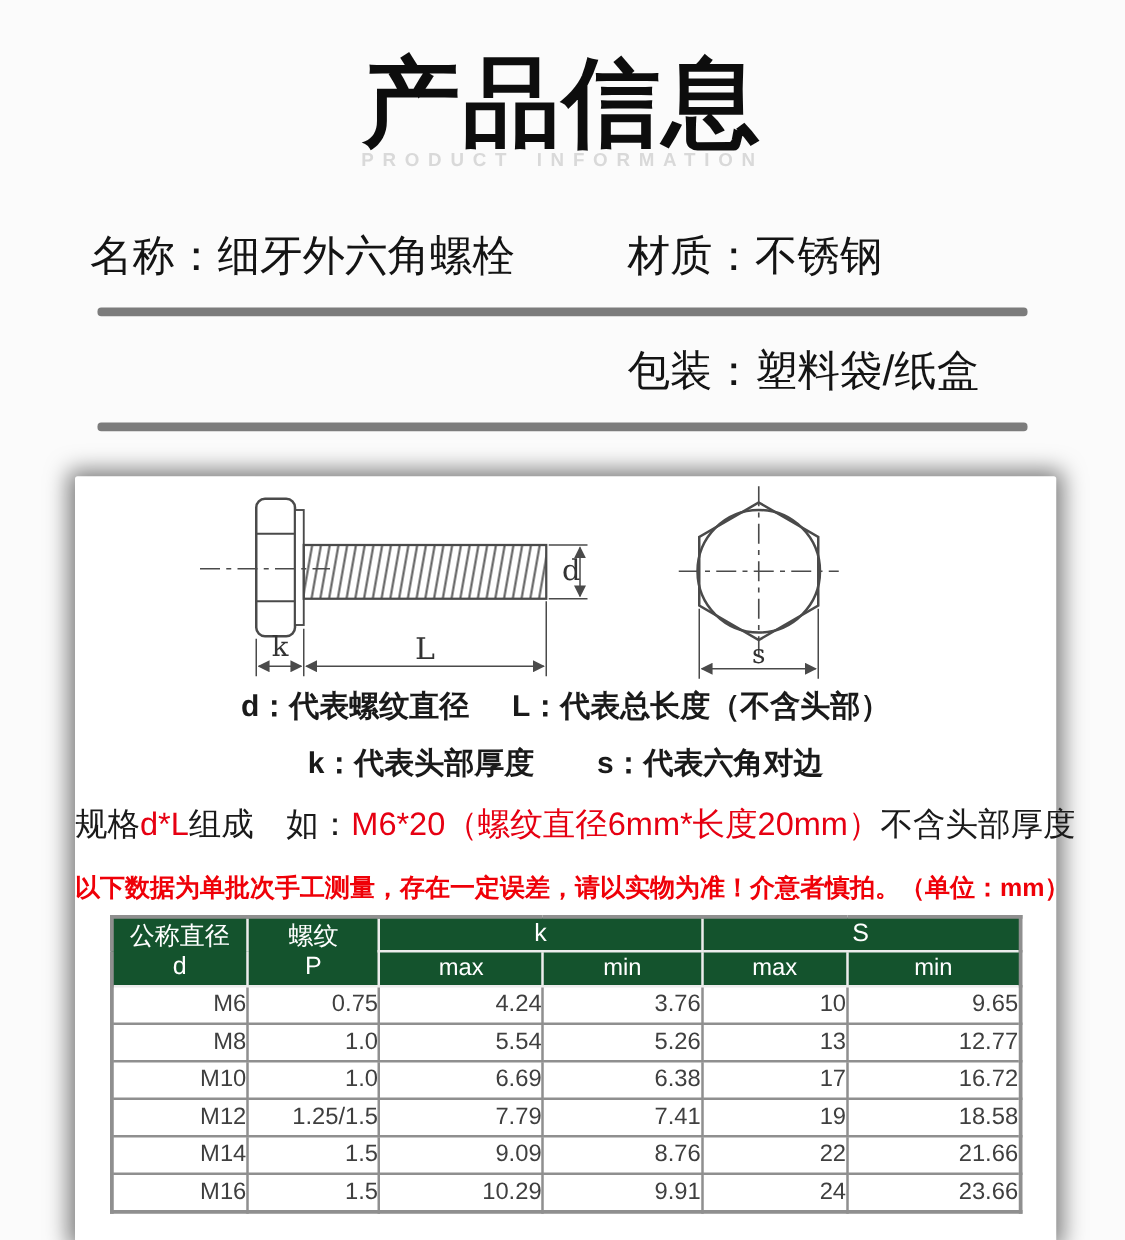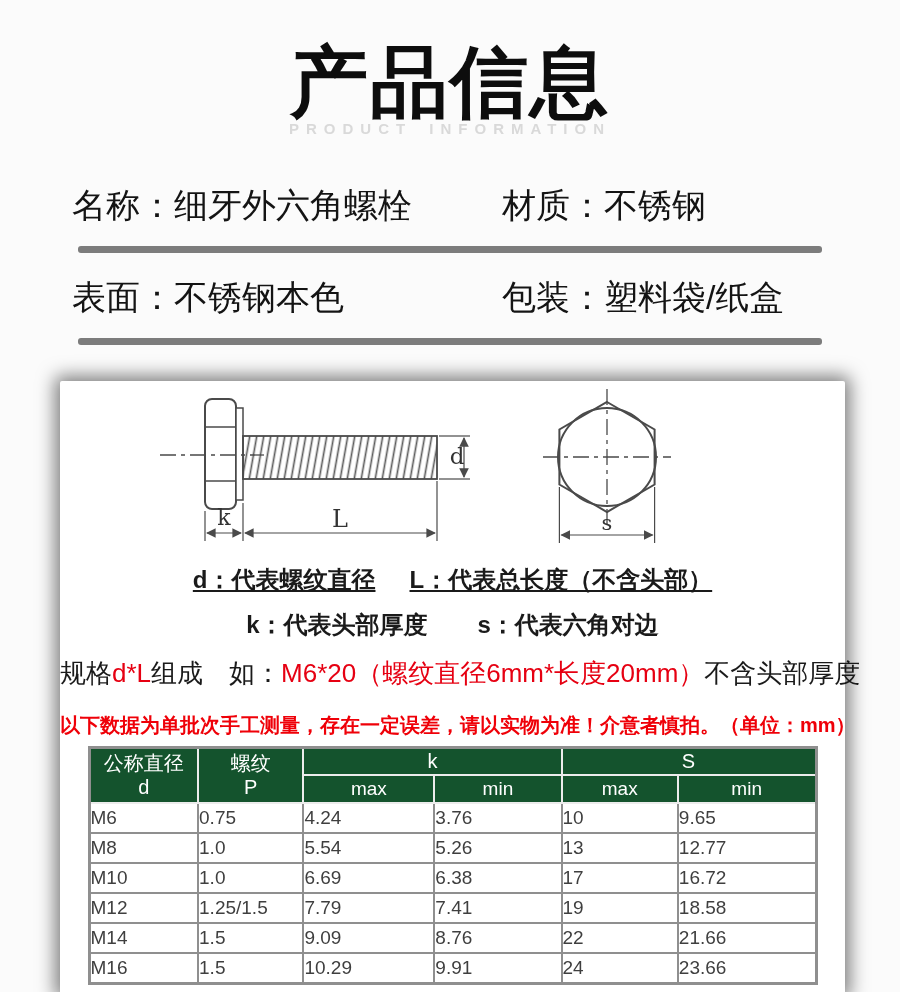--- a/index.html
+++ b/index.html
@@ -44,21 +44,21 @@
     margin:36px 0 0 60px;
     background:#ffffff;border-radius:2px;
     box-shadow:0 0 18px 5px rgba(0,0,0,0.5);
   }
   .diagram-svg{display:block;margin-top:8px;}
 
   .defs-line{
     text-align:center;font-size:24px;font-weight:700;color:#1a1a1a;
     line-height:30px;
   }
-  .defs-line.first{margin-top:14px;text-decoration:underline;}
+  .defs-line.first{}
   .defs-line.second{margin-top:15px;}
   .defs-gap1{display:inline-block;width:34px;}
   .defs-gap2{display:inline-block;width:50px;}
 
   .spec-line{
     margin-top:16px;text-align:center;
     font-size:26px;font-weight:400;color:#1a1a1a;line-height:34px;
     white-space:nowrap;
   }
   .red{color:#e60012;}
@@ -77,42 +77,41 @@
   }
   table.spec thead th{
     background:#14532d;color:#ffffff;font-weight:500;
     border:2px solid #ececec;text-align:center;
   }
   table.spec thead tr.h1 th{font-size:20px;height:25px;padding:0;}
   table.spec thead th.stack{font-size:19px;line-height:1.18;padding:2px 0;}
   table.spec thead tr.h2 th{font-size:19px;height:26px;padding:0;}
   table.spec tbody td{
     background:#ffffff;border:2px solid #8f8f8f;
-    color:#3f3f3f;font-size:19px;text-align:left;
+    color:#3f3f3f;font-size:19px;text-align:right;
     height:26px;padding:1px 0;
   }
 </style>
 </head>
 <body>
 
 <div class="page">
 
   <div class="hdr">
     <h1 class="hdr-title">产品信息</h1>
     <div class="hdr-sub">PRODUCT INFORMATION</div>
   </div>
 
   <div class="info">
     <div class="info-row">
       <div class="info-item left"><span>名称：</span><span>细牙外六角螺栓</span></div>
       <div class="info-item right"><span>材质：</span><span>不锈钢</span></div>
     </div>
     <div class="divider"></div>
     <div class="info-row second">
-      <div class="info-item left"><span>表面：</span><span>不锈钢本色</span></div>
       <div class="info-item right"><span>包装：</span><span>塑料袋/纸盒</span></div>
     </div>
     <div class="divider"></div>
   </div>
 
   <div class="card">
 
     <svg class="diagram-svg" width="785" height="170" viewBox="0 0 785 170">
       <defs>
         <pattern id="thr" width="7" height="60" patternUnits="userSpaceOnUse" patternTransform="skewX(-10)">

